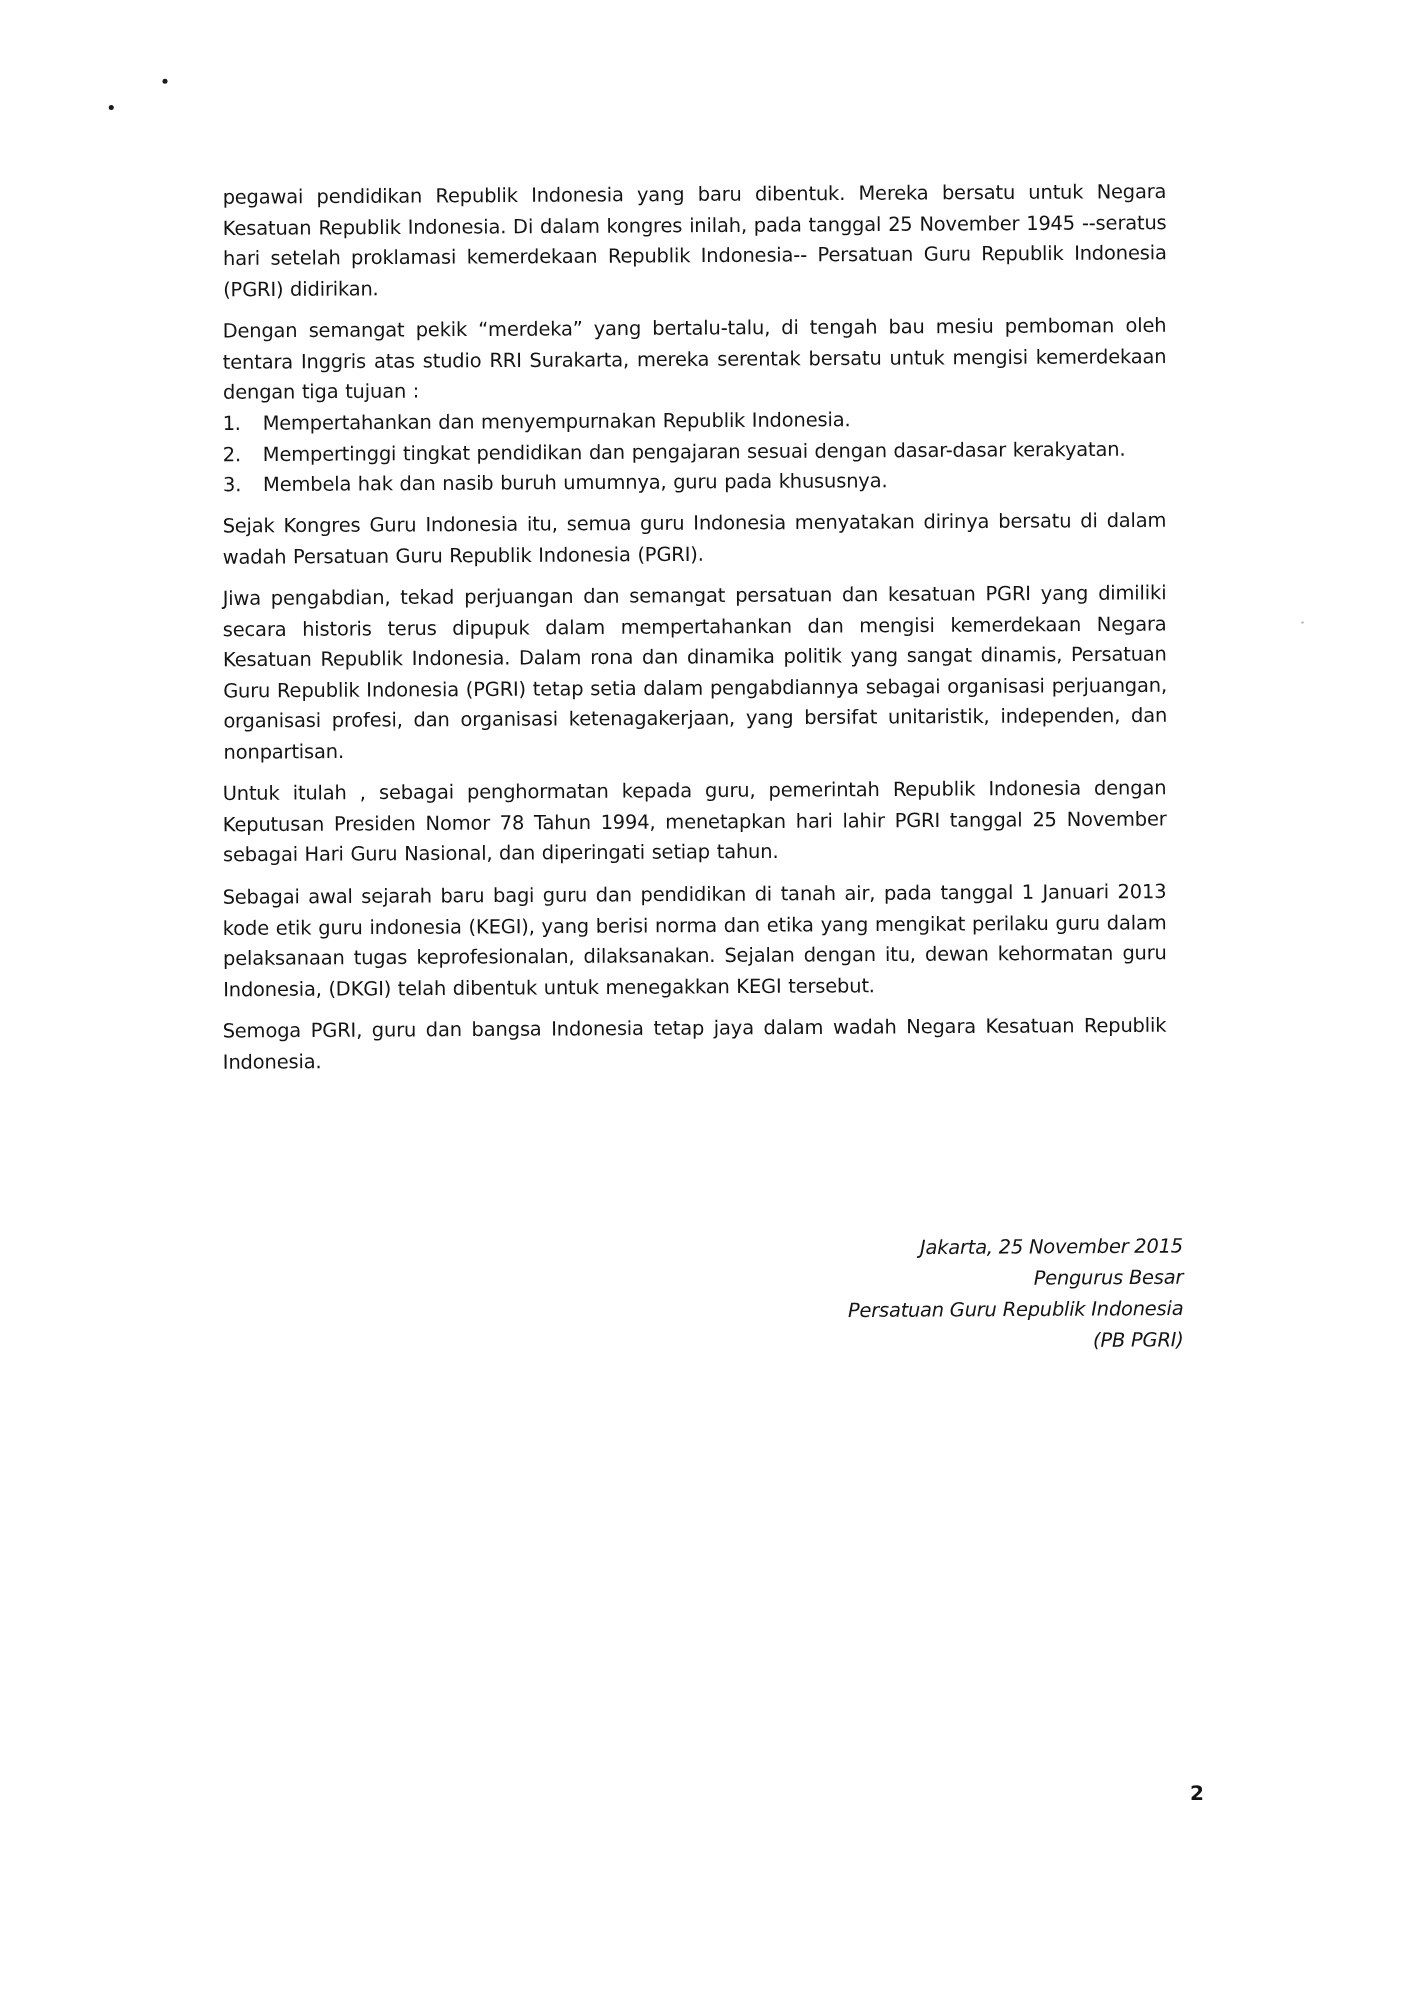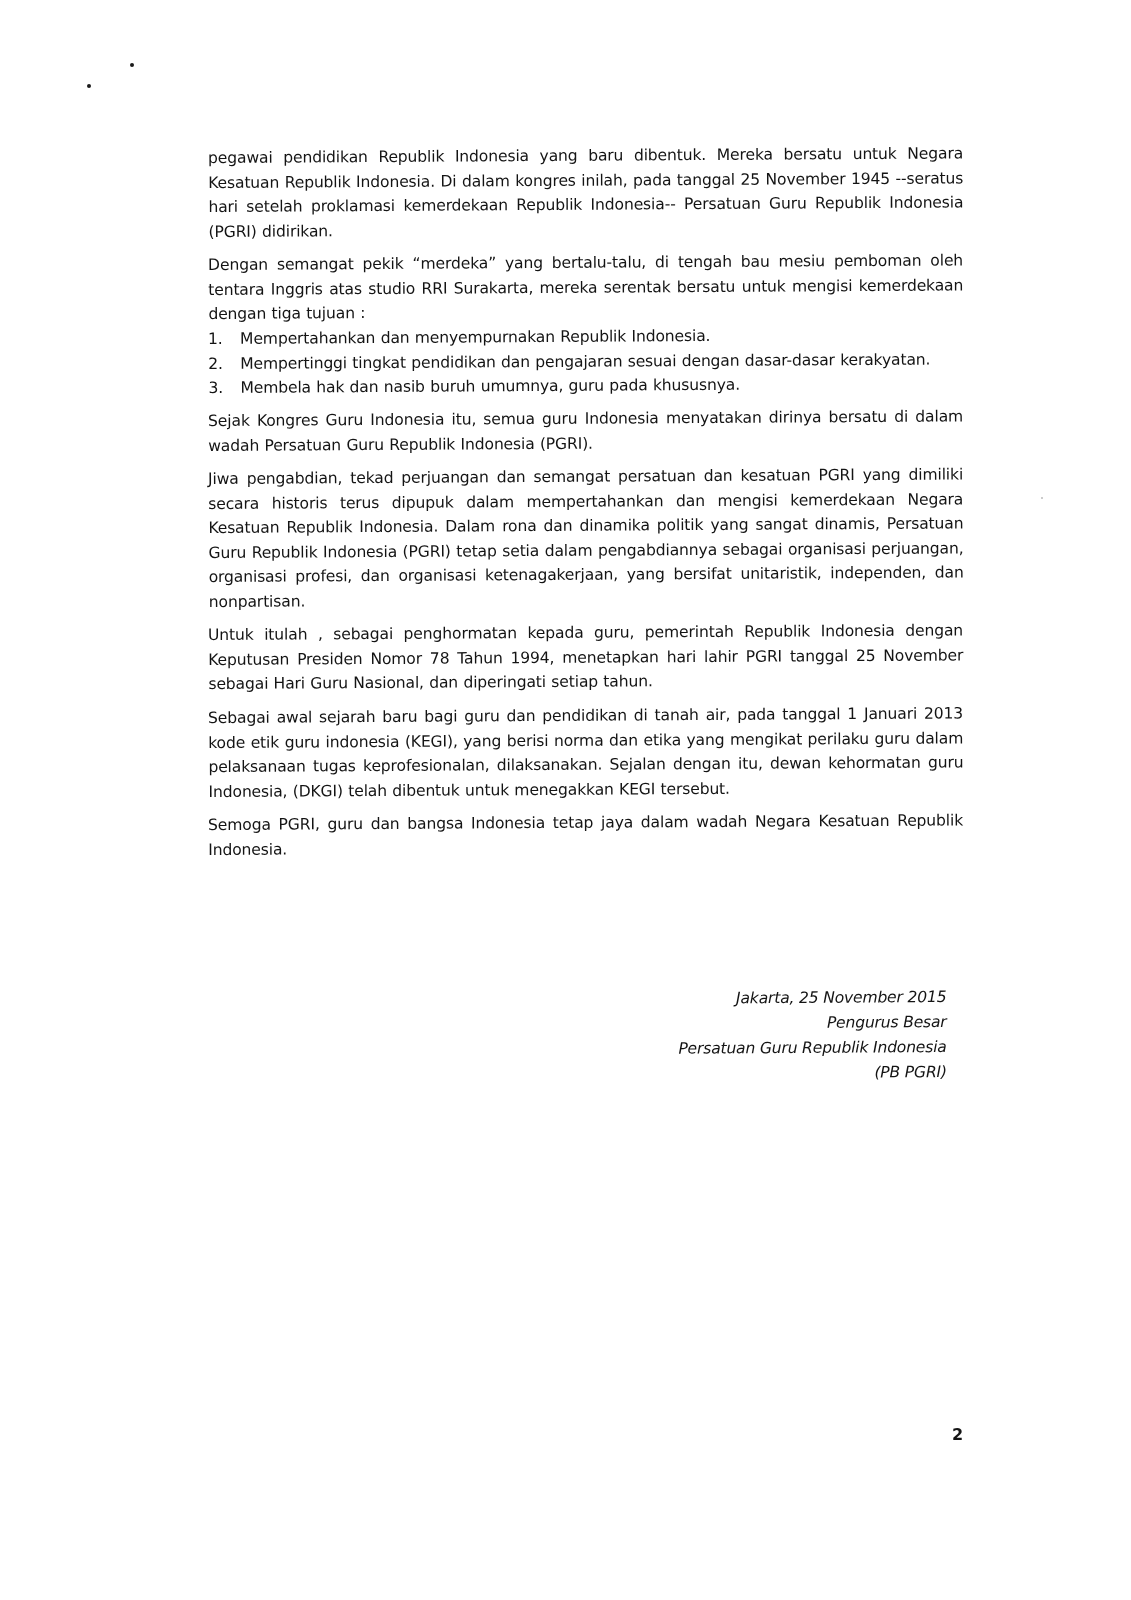--- a/index.html
+++ b/index.html
@@ -21,21 +21,21 @@
       height: 4px;
       border-radius: 50%;
       background: #1a1a1a;
     }
     .speck-1 { left: 130px; top: 63px; }
     .speck-2 { left: 87px; top: 84px; }
     .speck-3 { left: 1041px; top: 497px; width: 2px; height: 2px; background:#bbb; }
 
     .content {
       position: absolute;
-      left: 208px;
+      left: 178px;
       top: 146px;
       width: 755px;
       font-size: 15.6px;
       line-height: 24.5px;
       letter-spacing: -0.15px;
       word-spacing: 0.5px;
     }
     .para {
       margin: 0 0 9px 0;
       text-align: justify;

